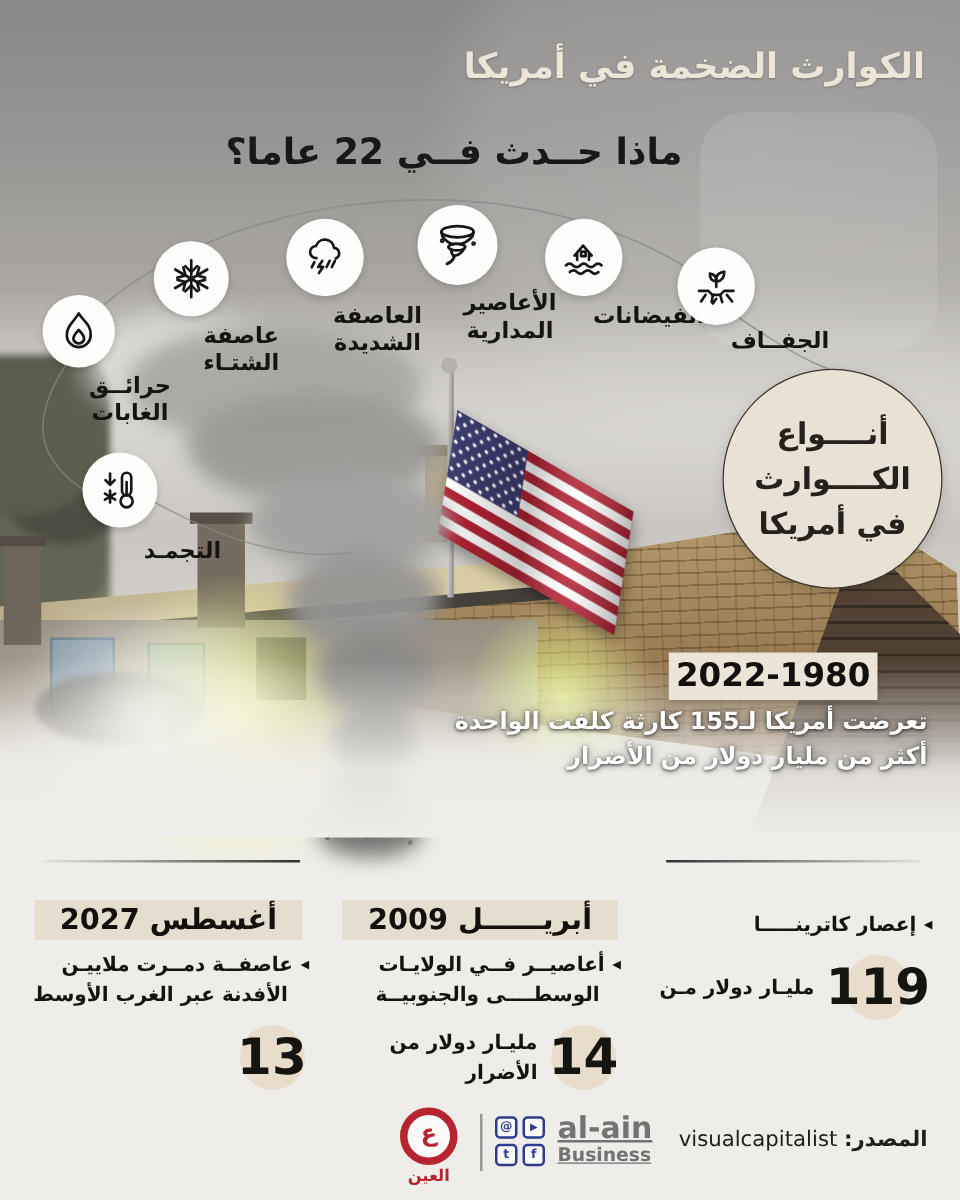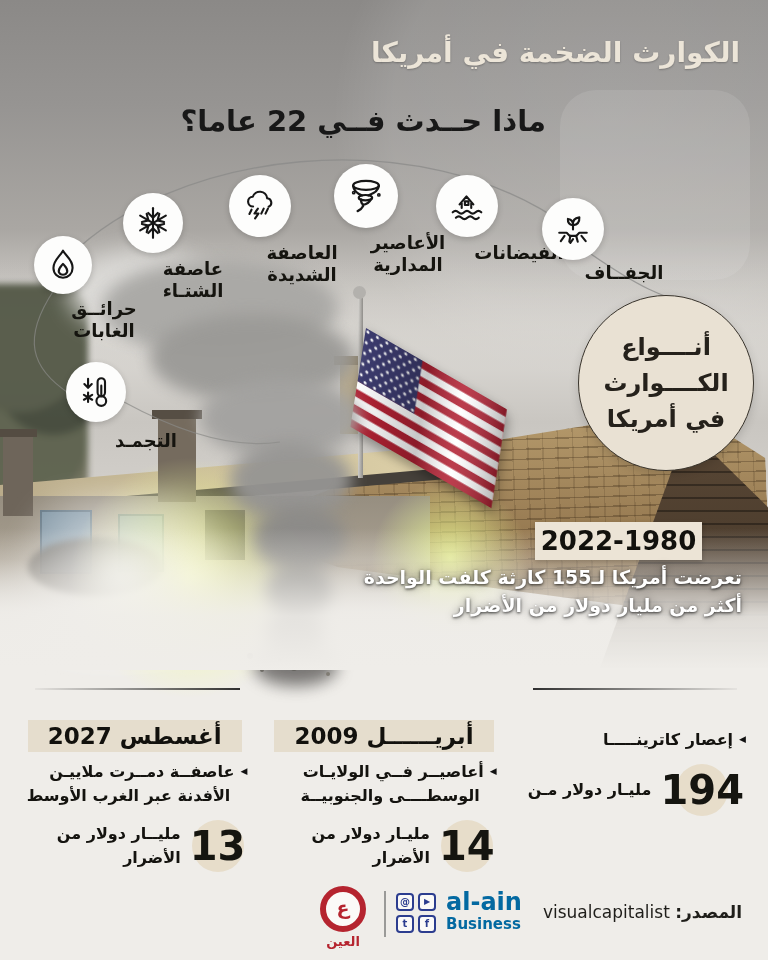--- a/index.html
+++ b/index.html
@@ -128,21 +128,21 @@
   
   .brand-circle{position:absolute;left:320px;top:886px;width:46px;height:46px;border-radius:50%;z-index:10;
     border:6px solid #b5242f;box-sizing:border-box;display:flex;align-items:center;justify-content:center;background:#fbfaf8;}
   .brand-circle span{font-size:19px;font-weight:bold;color:#b5242f;line-height:1;margin-top:-3px;}
   .brand-ar{position:absolute;left:312px;top:934px;width:62px;z-index:10;text-align:center;
     font-size:13px;font-weight:bold;color:#b5242f;direction:rtl;}
   .footer-divider{position:absolute;left:384px;top:891px;width:2px;height:46px;background:#9a9a98;z-index:10;}
   .social{position:absolute;left:396px;top:893px;z-index:10;display:grid;grid-template-columns:18px 18px;gap:4px;}
   .soc{width:18px;height:18px;border:2px solid #2c3d8f;border-radius:4px;box-sizing:border-box;
     display:flex;align-items:center;justify-content:center;font-size:10px;font-weight:bold;color:#2c3d8f;line-height:1;background:#fbfaf8;}
-  .brand-en{position:absolute;left:446px;top:890px;z-index:10;color:#0369a1;line-height:1;}
+  .brand-en{position:absolute;left:446px;top:890px;z-index:10;color:#737373;line-height:1;text-decoration:underline;}
   .brand-en .b1{display:block;font-size:24px;font-weight:bold;}
   .brand-en .b2{display:block;font-size:15px;font-weight:bold;margin-top:3px;}
   .source{position:absolute;right:26px;top:902px;z-index:10;direction:rtl;font-size:17px;color:#1f1e1a;}
   .source .lbl{font-weight:bold;}
 </style>
 </head>
 <body>
 
 <div class="poster">
 
@@ -339,21 +339,21 @@
   <div class="rule rule-left"></div>
   <div class="rule rule-right"></div>
 
   <div class="events">
 
     <div class="event-col">
       <div class="descs">
         <div class="desc"><span class="bullet">◀</span><span>إعصار كاترينـــــا</span></div>
       </div>
       <div class="amount">
-        <span class="amount-num">194</span>
+        <span class="amount-num">119</span>
         <span class="amount-txt">
           <span style="display:block;">مليـار دولار مـن</span>
         </span>
       </div>
     </div>
 
     <div class="event-col">
       <div class="date-badge">أبريــــــل 2009</div>
       <div class="descs">
         <div class="desc"><span class="bullet">◀</span><span>أعاصيــر فــي الولايـات</span></div>
@@ -366,21 +366,20 @@
     </div>
 
     <div class="event-col">
       <div class="date-badge">أغسطس 2027</div>
       <div class="descs">
         <div class="desc"><span class="bullet">◀</span><span>عاصفــة دمــرت ملاييـن</span></div>
         <div class="desc cont"><span>الأفدنة عبر الغرب الأوسط</span></div>
       </div>
       <div class="amount">
         <span class="amount-num">13</span>
-        <span class="amount-txt">مليــار دولار من الأضرار</span>
       </div>
     </div>
 
   </div>
 
   <div class="brand-circle">
       <span>ع</span>
     </div>
   <div class="brand-ar">العين</div>
   <div class="footer-divider"></div>

